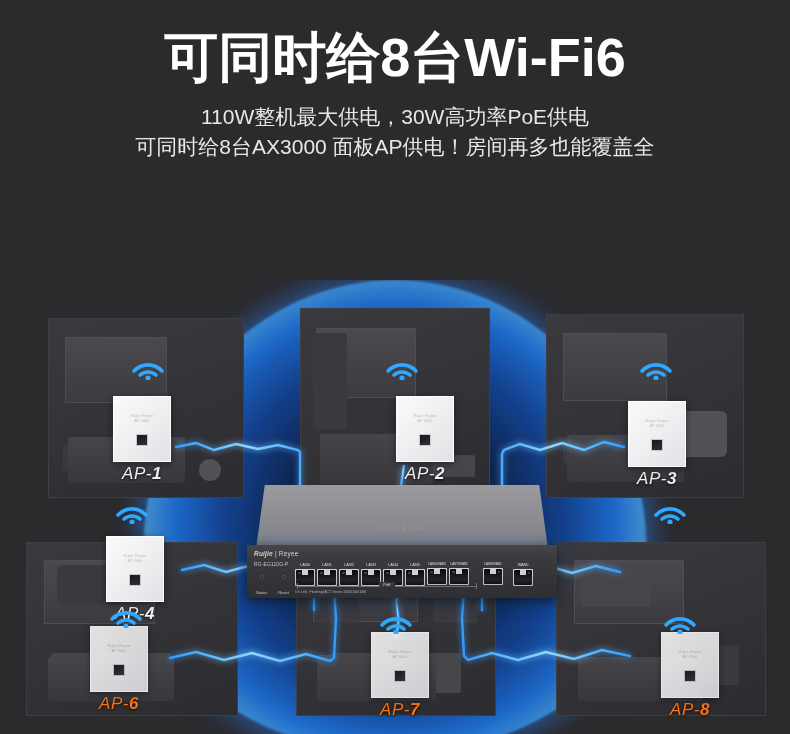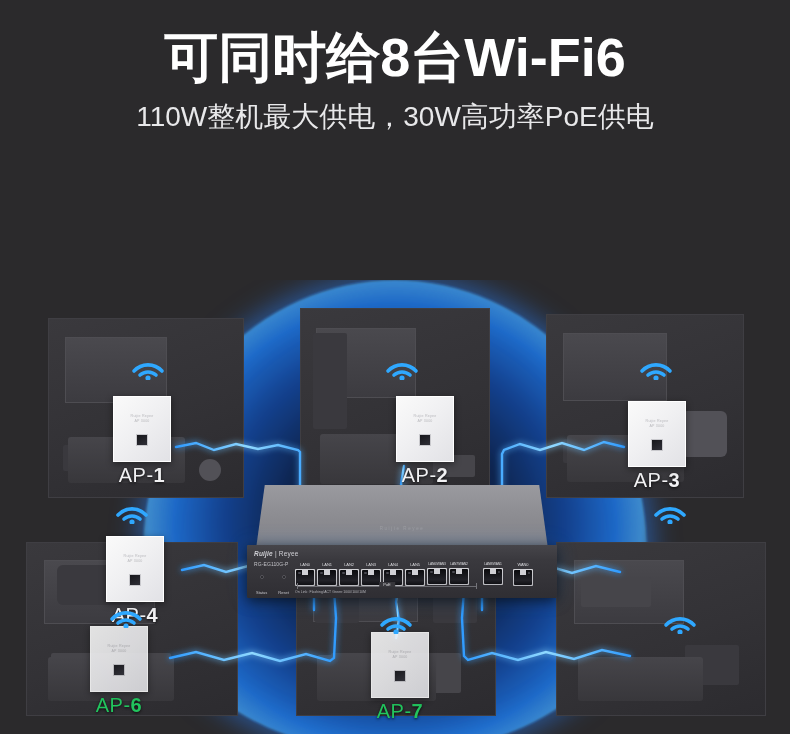--- a/index.html
+++ b/index.html
@@ -16,21 +16,21 @@
     background:#2b2a2c; z-index:40;
     text-align:center;
   }
   .h-line{
     color:#ffffff; font-weight:bold; letter-spacing:0px;
     font-size:54px; line-height:62px; white-space:nowrap;
   }
   #h1{ padding-top:26px; }
   #h2{ }
   .sub-line{
-    color:#e8e8ea; font-size:28px; line-height:30px;
+    color:#e8e8ea; font-size:21px; line-height:30px;
     font-weight:400; white-space:nowrap;
   }
   #subwrap{ padding-top:14px; }
 
   
   #scene{
     position:absolute; left:0; top:270px; width:790px; height:464px;
     background:#2b2a2c; overflow:hidden;
   }
   
@@ -92,27 +92,28 @@
     text-align:center; font-size:3.6px; color:#b9b9bd; line-height:5px;
     letter-spacing:.2px;
   }
   .ap-panel .pport{
     position:absolute; left:50%; top:58%; transform:translateX(-50%);
     width:12px; height:12px;
     background:linear-gradient(150deg,#16161a,#303038);
     border:1px solid #c9c9cd;
   }
   .ap-label{
-    text-align:center; font-size:20px; font-weight:400;
+    text-align:center; font-size:17px; font-weight:400;
     color:#f2f2f4; margin-top:2px; letter-spacing:.5px;
     text-shadow:0 1px 3px rgba(0,0,0,.8);
     white-space:nowrap;
+    font-style:italic;
   }
   .ap-label b{ font-weight:bold; }
-  .ap.dim .ap-label{ color:#22c55e; }
+  .ap.dim .ap-label{ color:#f97316; }
   .ap.dim .ap-panel{ opacity:.88; }
 
   
   .wifi{ position:absolute; width:40px; height:28px; z-index:19; }
 
   
   #cables{ position:absolute; left:0; top:0; width:790px; height:464px; z-index:16; }
 
   
   #switch{
@@ -198,20 +199,21 @@
     font-size:3.4px; color:#b5b5ba; letter-spacing:.1px;
   }
 </style>
 </head>
 <body>
 
 <div id="header">
   <div id="h1" class="h-line">可同时给8台Wi-Fi6</div>
   <div id="subwrap">
     <div class="sub-line">110W整机最大供电，30W高功率PoE供电</div>
+    <div class="sub-line">可同时给8台AX3000 面板AP供电！房间再多也能覆盖全</div>
   </div>
 </div>
 
 <div id="scene">
 
   <div id="house">
 
     <div class="room" style="left:48px;top:48px;width:196px;height:180px;">
       <div class="furn d" style="left:14px;bottom:26px;width:72px;height:26px;"></div>
       <div class="furn l" style="left:150px;bottom:16px;width:22px;height:22px;border-radius:50%;"></div>
@@ -390,20 +392,29 @@
   <div class="ap dim" style="left:371px;top:362px;">
     <div class="ap-panel">
       <div class="ptxt">
         <span>Ruijie Reyee</span><br><span>AP 3000</span>
       </div>
       <div class="pport"></div>
     </div>
     <div class="ap-label"><span>AP-</span><b>7</b></div>
   </div>
 
+  <div class="ap dim" style="left:661px;top:362px;">
+    <div class="ap-panel">
+      <div class="ptxt">
+        <span>Ruijie Reyee</span><br><span>AP 3000</span>
+      </div>
+      <div class="pport"></div>
+    </div>
+    <div class="ap-label"><span>AP-</span><b>8</b></div>
+  </div>
 
   <div id="switch">
     <div id="sw-top">
       <div class="emb">Ruijie   Reyee</div>
     </div>
     <div id="sw-face">
       <div class="sw-brand">
         <span style="font-style:italic;font-weight:bold;">Ruijie</span><span> | </span><span>Reyee</span>
       </div>
       <div class="sw-model">RG-EG110G-P</div>

